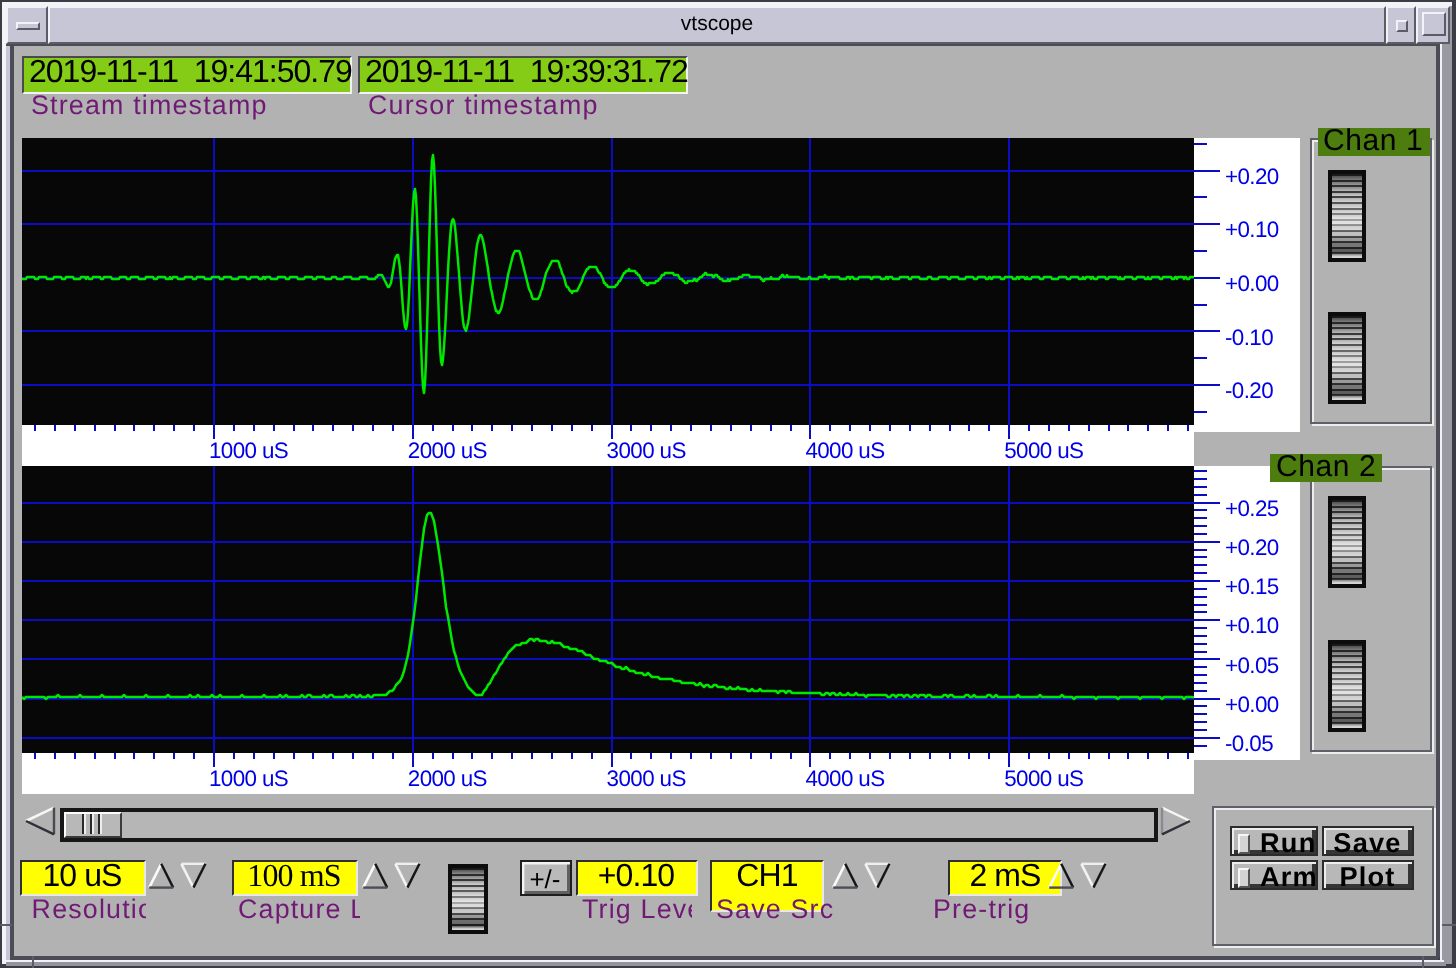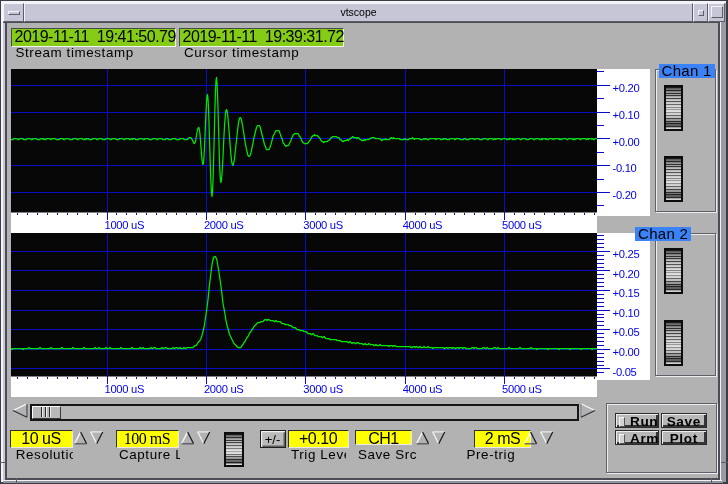--- a/index.html
+++ b/index.html
@@ -1,25 +1,25 @@
 <!DOCTYPE html>
 <html><head><meta charset="utf-8"><style>
 * { margin:0; padding:0; box-sizing:border-box; }
 html,body { width:728px; height:484px; overflow:hidden; }
 body { font-family:"Liberation Sans",sans-serif; position:relative; background:#b2b2b2; }
 .abs { position:absolute; }
-.lbl { position:absolute; font-size:13.4px; letter-spacing:0.6px; color:#000000; white-space:nowrap; overflow:hidden; }
+.lbl { position:absolute; font-size:13.4px; letter-spacing:0.6px; color:#701a75; white-space:nowrap; overflow:hidden; }
 .yf { position:absolute; background:#ffff00; border-top:1.5px solid #2e2e2e; border-left:1.5px solid #2e2e2e;
       border-bottom:1.5px solid #e8e8e8; border-right:1.5px solid #e8e8e8;
       font-size:16px; letter-spacing:-0.45px; line-height:13.5px; color:#000; text-align:center; }
 .tfield { position:absolute; background:#84cc16; border-top:1.5px solid #4a4a4a; border-left:1.5px solid #4a4a4a;
       border-bottom:1.5px solid #f2f2f2; border-right:1.5px solid #f2f2f2;
       font-size:16px; letter-spacing:-0.5px; line-height:13px; color:#000; white-space:pre; }
 .gframe { position:absolute; border:1px solid #60606a; box-shadow:1px 1px 0 #ededed, inset 1px 1px 0 #ededed; }
-.gtitle { position:absolute; font-size:15px; letter-spacing:0.3px; line-height:14px; color:#000; background:#3b82f6; padding:0 3px; white-space:nowrap; }
+.gtitle { position:absolute; font-size:15px; letter-spacing:0.3px; line-height:14px; color:#000; background:#4d7c0f; padding:0 3px; white-space:nowrap; }
 .tw { position:absolute; border:2px solid #0c0c0c; }
 .btn { position:absolute; background:#b8b8b8; border:1px solid #2c2c2c;
        box-shadow:inset 1px 1px 0 #ededed, inset -2px -2px 0 #353535;
        font-size:13.6px; letter-spacing:0.5px; color:#000; white-space:nowrap; }
 .bbtn { font-weight:bold; letter-spacing:0.6px; }
 .btn2 { position:absolute; background:#bababa; border:1px solid #1e1e1e;
        box-shadow:inset 1.2px 1.2px 0 #f2f2f2, inset -1.5px -1.5px 0 #606060;
        font-size:13px; color:#000; white-space:nowrap; }
 </style></head><body>
 <div class="abs" style="left:0;top:0;width:728px;height:484px;background:#3c3c44;"></div>
@@ -332,21 +332,21 @@
     <line x1="0.6" y1="12.8" x2="12.6" y2="12.8" stroke="#4e4e55" stroke-width="1.2"></line>
     <line x1="16.7" y1="0.9" x2="28.7" y2="0.9" stroke="#eeeeee" stroke-width="1.2"></line>
     <line x1="16.7" y1="0.9" x2="22.699999999999996" y2="12.8" stroke="#f2f2f2" stroke-width="1.3"></line>
     <line x1="28.7" y1="0.9" x2="22.699999999999996" y2="12.8" stroke="#16161a" stroke-width="1.2"></line>
   </svg>
 <div class="lbl" style="left:119px;top:447px;width:61px;">Capture Length</div>
 <div class="tw" style="left:224px;top:432px;width:20px;height:35px;background:linear-gradient(180deg, rgba(0,0,0,0.60) 0%, rgba(0,0,0,0.32) 10%, rgba(0,0,0,0) 26%, rgba(255,255,255,0.25) 44%, rgba(255,255,255,0.55) 57%, rgba(255,255,255,0.12) 70%, rgba(0,0,0,0.35) 83%, rgba(0,0,0,0.55) 93%, rgba(255,255,255,0.22) 98%),repeating-linear-gradient(180deg, #3e3e3e 0px, #3e3e3e 1px, #b2b2b2 1px, #cdcdcd 2.8px);"></div>
 <div class="btn2" style="left:259.5px;top:430px;width:26px;height:18px;text-align:center;padding-top:1px;">+/-</div>
 <div class="yf" style="left:287.5px;top:429.5px;width:61px;height:18.5px;padding-top:1px;">+0.10</div>
 <div class="lbl" style="left:291px;top:447px;width:55px;">Trig Level</div>
-<div class="yf" style="left:355px;top:429.5px;width:57px;height:15px;padding-top:1px;">CH1</div>
+<div class="yf" style="left:355px;top:429.5px;width:57px;height:26px;padding-top:1px;">CH1</div>
 <svg style="position:absolute;left:416px;top:431px" width="33" height="15.5">
     <line x1="6.6" y1="0.9" x2="0.6" y2="12.8" stroke="#fafafa" stroke-width="1.3"></line>
     <line x1="6.6" y1="0.9" x2="12.6" y2="12.8" stroke="#16161a" stroke-width="1.2"></line>
     <line x1="0.6" y1="12.8" x2="12.6" y2="12.8" stroke="#4e4e55" stroke-width="1.2"></line>
     <line x1="16.7" y1="0.9" x2="28.7" y2="0.9" stroke="#eeeeee" stroke-width="1.2"></line>
     <line x1="16.7" y1="0.9" x2="22.699999999999996" y2="12.8" stroke="#f2f2f2" stroke-width="1.3"></line>
     <line x1="28.7" y1="0.9" x2="22.699999999999996" y2="12.8" stroke="#16161a" stroke-width="1.2"></line>
   </svg>
 <div class="lbl" style="left:358px;top:447px;">Save Src</div>
 <div class="yf" style="left:463px;top:429.5px;width:57px;height:18.5px;padding-top:1px;margin-left:11px;">2 mS</div>

